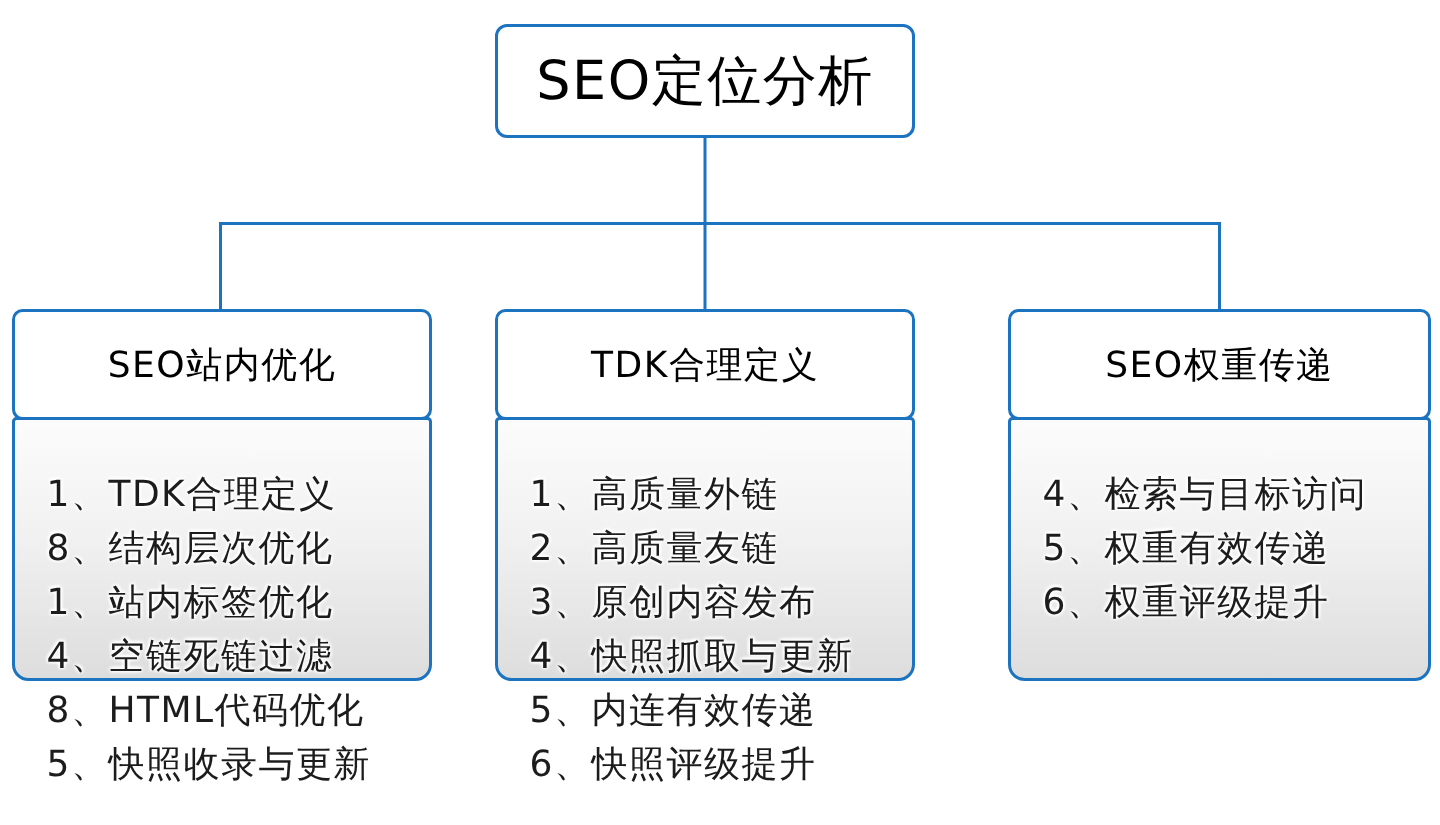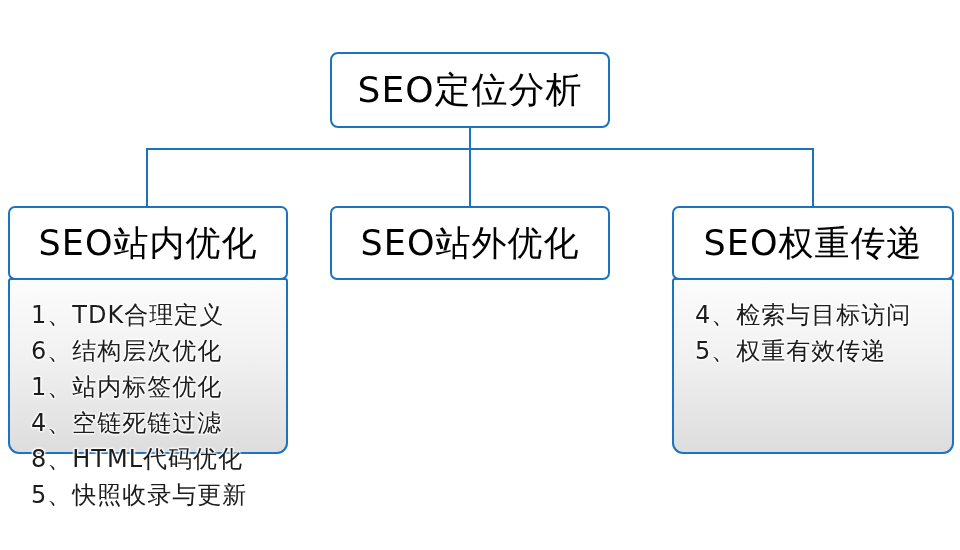--- a/index.html
+++ b/index.html
@@ -8,37 +8,36 @@
     position:relative;width:960px;height:550px;background:#ffffff;overflow:hidden;
     font-family:"DejaVu Sans","Liberation Sans",sans-serif;
     --accent:#1c73c0;
   }
   .node{
     position:absolute;box-sizing:border-box;background:#fff;
     border:2px solid var(--accent);border-radius:8px;
     display:flex;align-items:center;justify-content:center;
     color:#000;font-size:36px;letter-spacing:1px;white-space:nowrap;
     z-index:2;
-    margin-top:36px;
   }
   .root-node{left:330px;top:16px;width:280px;height:76px;}
-  .col-header{height:74px;border-radius:7px;font-size:35px;}
+  .col-header{height:74px;border-radius:7px;font-size:24px;}
   .column{position:absolute;top:206px;width:280px;}
   .col-1{left:8px;}
   .col-2{left:330px;}
   .col-3{left:672px;width:282px;}
   .col-header{position:relative;box-sizing:border-box;background:#fff;
     border:2px solid var(--accent);
     display:flex;align-items:center;justify-content:center;color:#000;
     letter-spacing:1px;white-space:nowrap;z-index:2;}
   .col-list{
     position:relative;box-sizing:border-box;margin-top:-2px;height:176px;
     border:2px solid var(--accent);border-radius:3px 3px 11px 11px;
     background:linear-gradient(180deg,#fcfcfc 0%,#f1f1f1 45%,#dddddd 100%);
-    padding:17px 6px 0 21px;z-index:1;
+    padding:31px 6px 0 21px;z-index:1;
   }
   .list-item{
     font-size:24px;line-height:36px;color:#1c1c1c;letter-spacing:1px;
     white-space:nowrap;
     text-shadow:-1px -1px 2px #fff,1px -1px 2px #fff,-1px 1px 2px #fff,1px 1px 2px #fff;
   }
   .line{position:absolute;background:var(--accent);z-index:1;}
   .line-stem{left:469px;top:92px;width:2px;height:58px;}
   .line-hbar{left:146px;top:148px;width:668px;height:2px;}
   .line-drop-left{left:146px;top:148px;width:2px;height:60px;}
@@ -59,37 +58,46 @@
   <div class="line line-drop-left"></div>
   <div class="line line-drop-mid"></div>
   <div class="line line-drop-right"></div>
 
   <div class="column col-1">
     <div class="col-header">
       <span>SEO站内优化</span>
     </div>
     <div class="col-list">
       <div class="list-item">1、TDK合理定义</div>
-      <div class="list-item">6、结构层次优化</div>
+      <div class="list-item">8、结构层次优化</div>
       <div class="list-item">1、站内标签优化</div>
       <div class="list-item">4、空链死链过滤</div>
       <div class="list-item">8、HTML代码优化</div>
       <div class="list-item">5、快照收录与更新</div>
     </div>
   </div>
 
   <div class="column col-2">
     <div class="col-header">
-      <span>SEO站外优化</span>
+      <span>TDK合理定义</span>
+    </div>
+    <div class="col-list">
+      <div class="list-item">1、高质量外链</div>
+      <div class="list-item">2、高质量友链</div>
+      <div class="list-item">3、原创内容发布</div>
+      <div class="list-item">4、快照抓取与更新</div>
+      <div class="list-item">5、内连有效传递</div>
+      <div class="list-item">6、快照评级提升</div>
     </div>
   </div>
 
   <div class="column col-3">
     <div class="col-header">
       <span>SEO权重传递</span>
     </div>
     <div class="col-list">
       <div class="list-item">4、检索与目标访问</div>
       <div class="list-item">5、权重有效传递</div>
+      <div class="list-item">6、权重评级提升</div>
     </div>
   </div>
 
 </div>
 
 </body></html>

